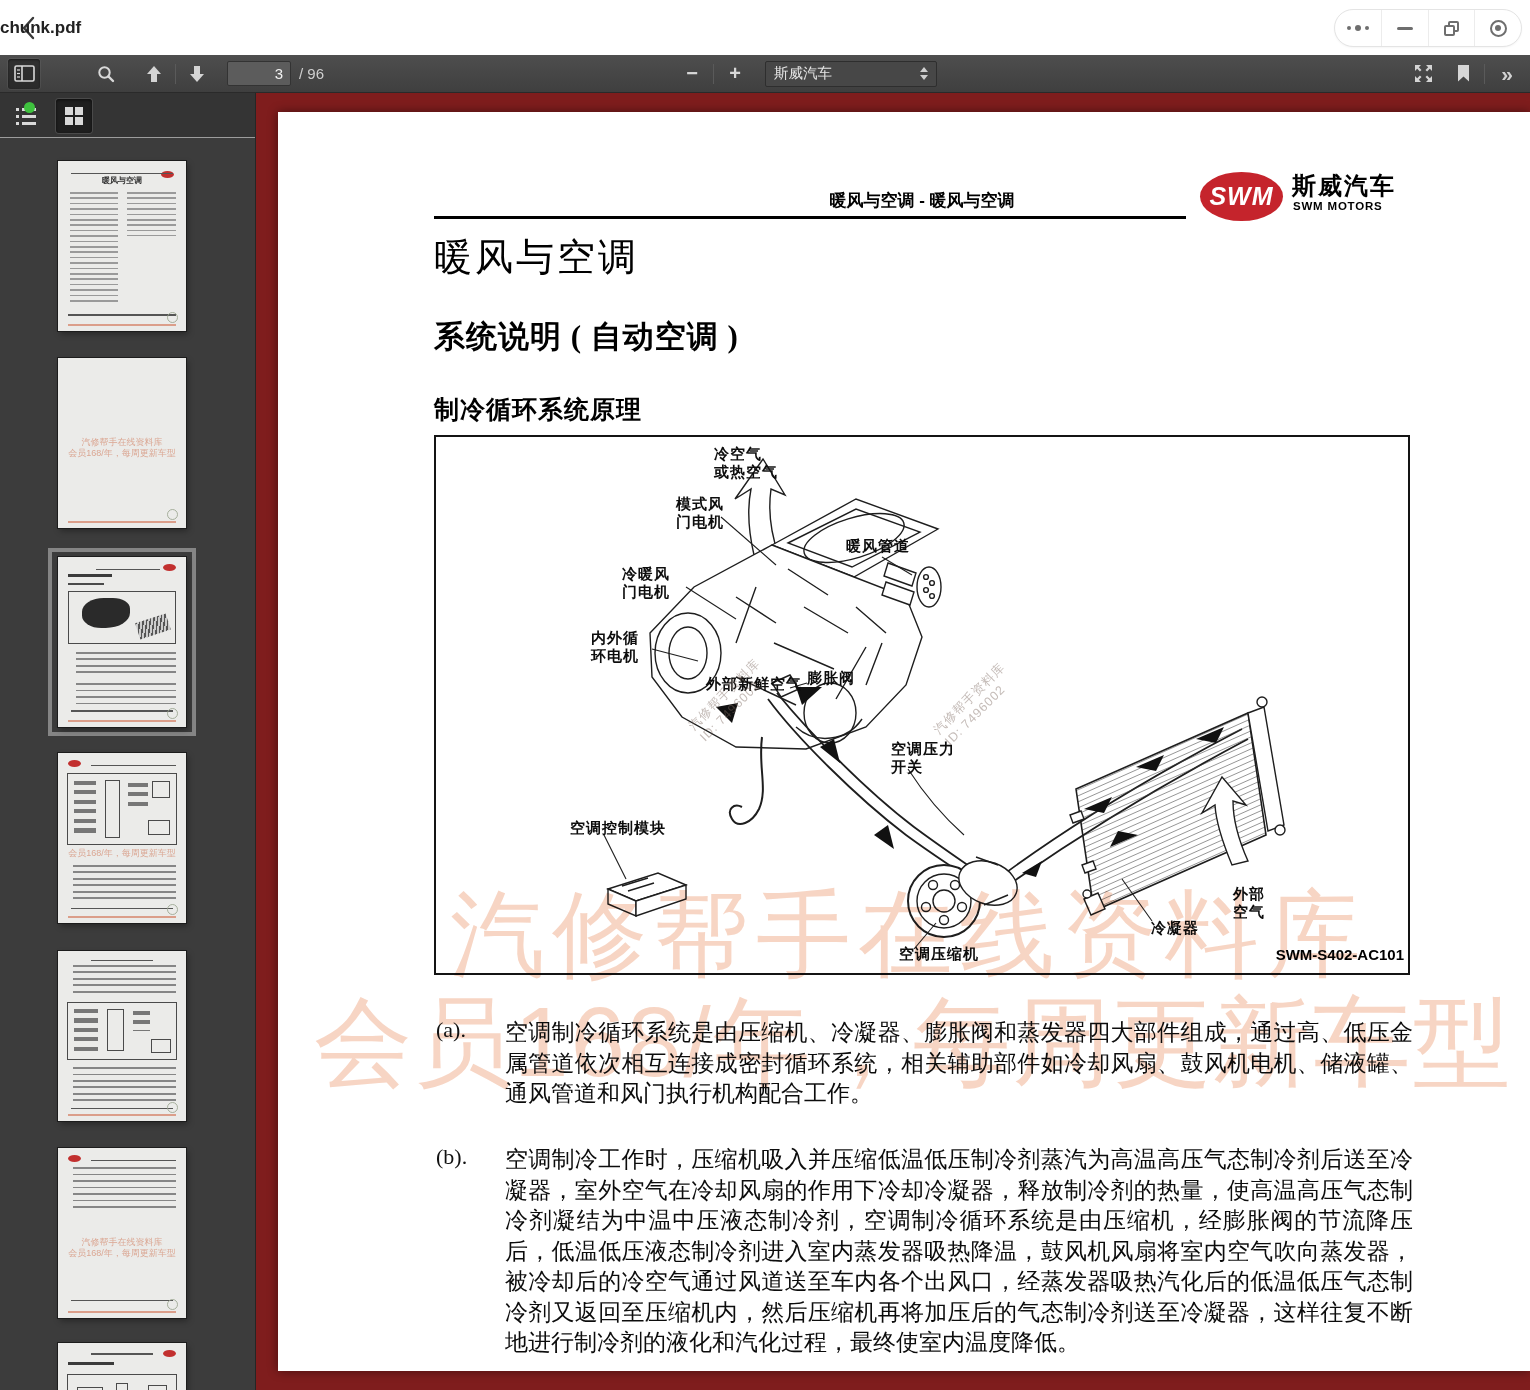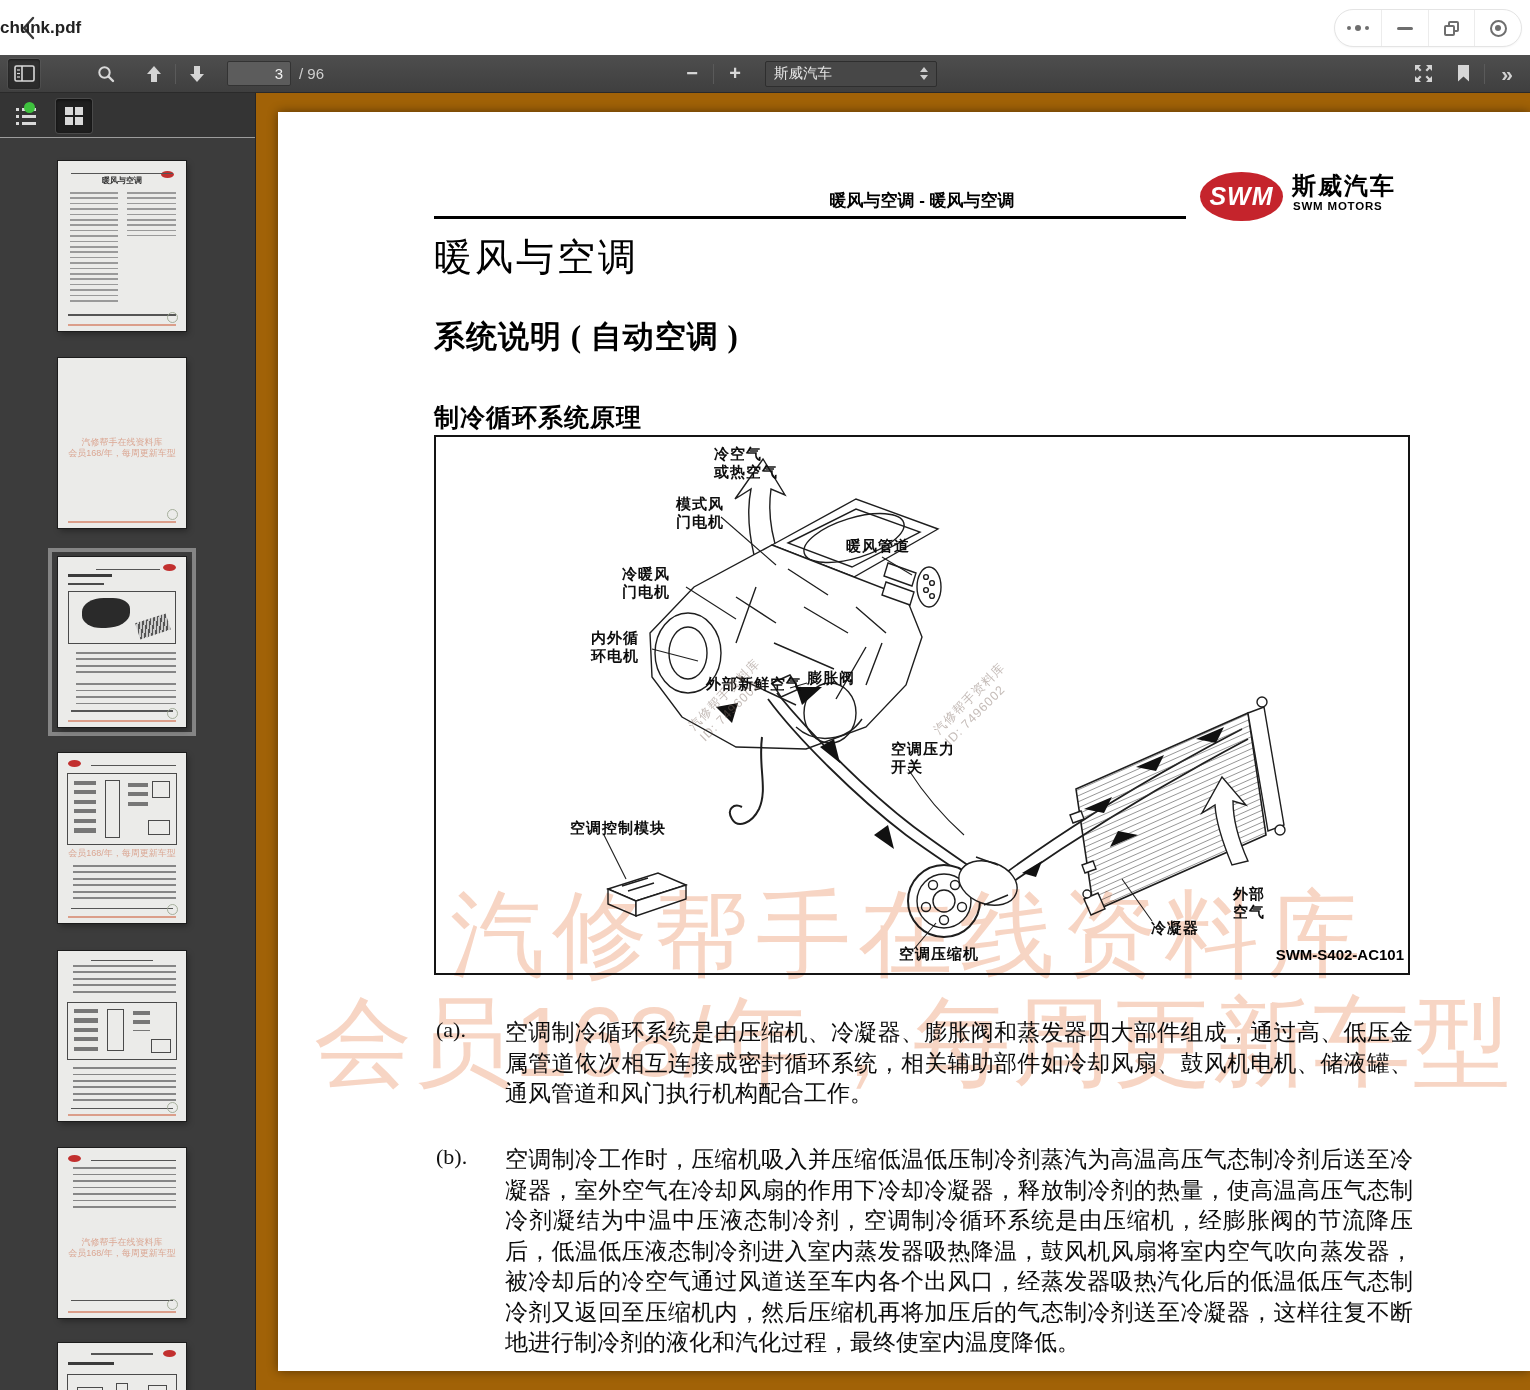--- a/index.html
+++ b/index.html
@@ -70,36 +70,36 @@
   .redfoot { left:8%; right:8%; bottom:3%; height:2px; background:rgba(205,95,60,.55); }
   .stamp { right:6%; bottom:5%; width:11px; height:11px; border:1.5px solid #9aa58e; border-radius:50%; opacity:.85; }
   .mbox { border:1px solid #4a4a4a; }
   .mwm { color:rgba(205,110,75,.55); font-size:9px; line-height:11px; text-align:center; white-space:pre-line; }
   .mtitle { font-size:8px; font-weight:700; color:#333; text-align:center; }
   .blob { background:#2a2a2a; border-radius:45% 35% 50% 40%; }
   .slant { background:repeating-linear-gradient(115deg,#555 0 1.5px,#ccc 1.5px 3.5px); transform:rotate(-18deg); }
   .vstack { background:repeating-linear-gradient(180deg,#777 0 4px,transparent 4px 9.5px); }
 
   
-  .viewer { position:absolute; left:256px; top:93px; right:0; bottom:0; background:#a16207; z-index:10; }
+  .viewer { position:absolute; left:256px; top:93px; right:0; bottom:0; background:#7f1d1d; z-index:10; }
   .page { position:absolute; left:22px; top:19px; width:1252px; height:1259px; background:#ffffff; overflow:hidden;
      box-shadow:0 0 10px rgba(0,0,0,.45); }
 
   .doc-header-title { position:absolute; left:344px; top:77px; width:600px; text-align:center; font-size:17px; font-weight:700; color:#000; z-index:3; }
   .doc-rule { position:absolute; left:156px; top:104px; width:752px; height:3px; background:#000; z-index:3; }
   .swm-logo { position:absolute; left:922px; top:60px; width:83px; height:49px; background:#c5242c; border-radius:50%;
      display:flex; align-items:center; justify-content:center; z-index:3; }
   .swm-logo span { color:#fff; font-weight:800; font-style:italic; font-size:25px; letter-spacing:1px; }
   .brand-cn { position:absolute; left:1014px; top:58px; font-size:24px; font-weight:800; color:#000; letter-spacing:2px; z-index:3; }
   .brand-en { position:absolute; left:1015px; top:88px; font-size:11.5px; font-weight:700; color:#000; letter-spacing:.8px; z-index:3; }
 
   .doc-title { position:absolute; left:156px; top:120px; font-size:38px; font-weight:500; color:#000; letter-spacing:3px; z-index:3; }
   .doc-section { position:absolute; left:156px; top:204px; font-size:31px; font-weight:700; color:#000;
      font-family:"Liberation Serif","DejaVu Serif",serif; letter-spacing:1px; z-index:3; }
-  .doc-subsection { position:absolute; left:156px; top:281px; font-size:25px; font-weight:700; color:#000; letter-spacing:1px; z-index:3;margin-top:8px; }
+  .doc-subsection { position:absolute; left:156px; top:281px; font-size:25px; font-weight:700; color:#000; letter-spacing:1px; z-index:3; }
 
   .figure { position:absolute; left:156px; top:323px; width:976px; height:540px; border:2.5px solid #141414; z-index:3; }
   .figure svg { position:absolute; left:0; top:0; }
   .fig-label { position:absolute; font-size:15px; font-weight:600; color:#0d0d0d; line-height:18px; letter-spacing:1px; white-space:pre-line; z-index:4; }
   .fig-code { position:absolute; left:930px; top:834px; width:196px; text-align:right; font-size:15px; font-weight:700; color:#000; z-index:4; }
   .stamp-wm { position:absolute; width:140px; transform:rotate(-45deg); font-size:12.5px; line-height:16px;
      color:rgba(125,105,95,.45); white-space:pre-line; z-index:4; letter-spacing:1px; }
 
   .big-wm { position:absolute; z-index:5; color:rgba(231,126,75,.33); mix-blend-mode:multiply; font-weight:400; pointer-events:none; white-space:nowrap; }
   .wm1 { left:172px; top:760px; font-size:95px; letter-spacing:7px; }

